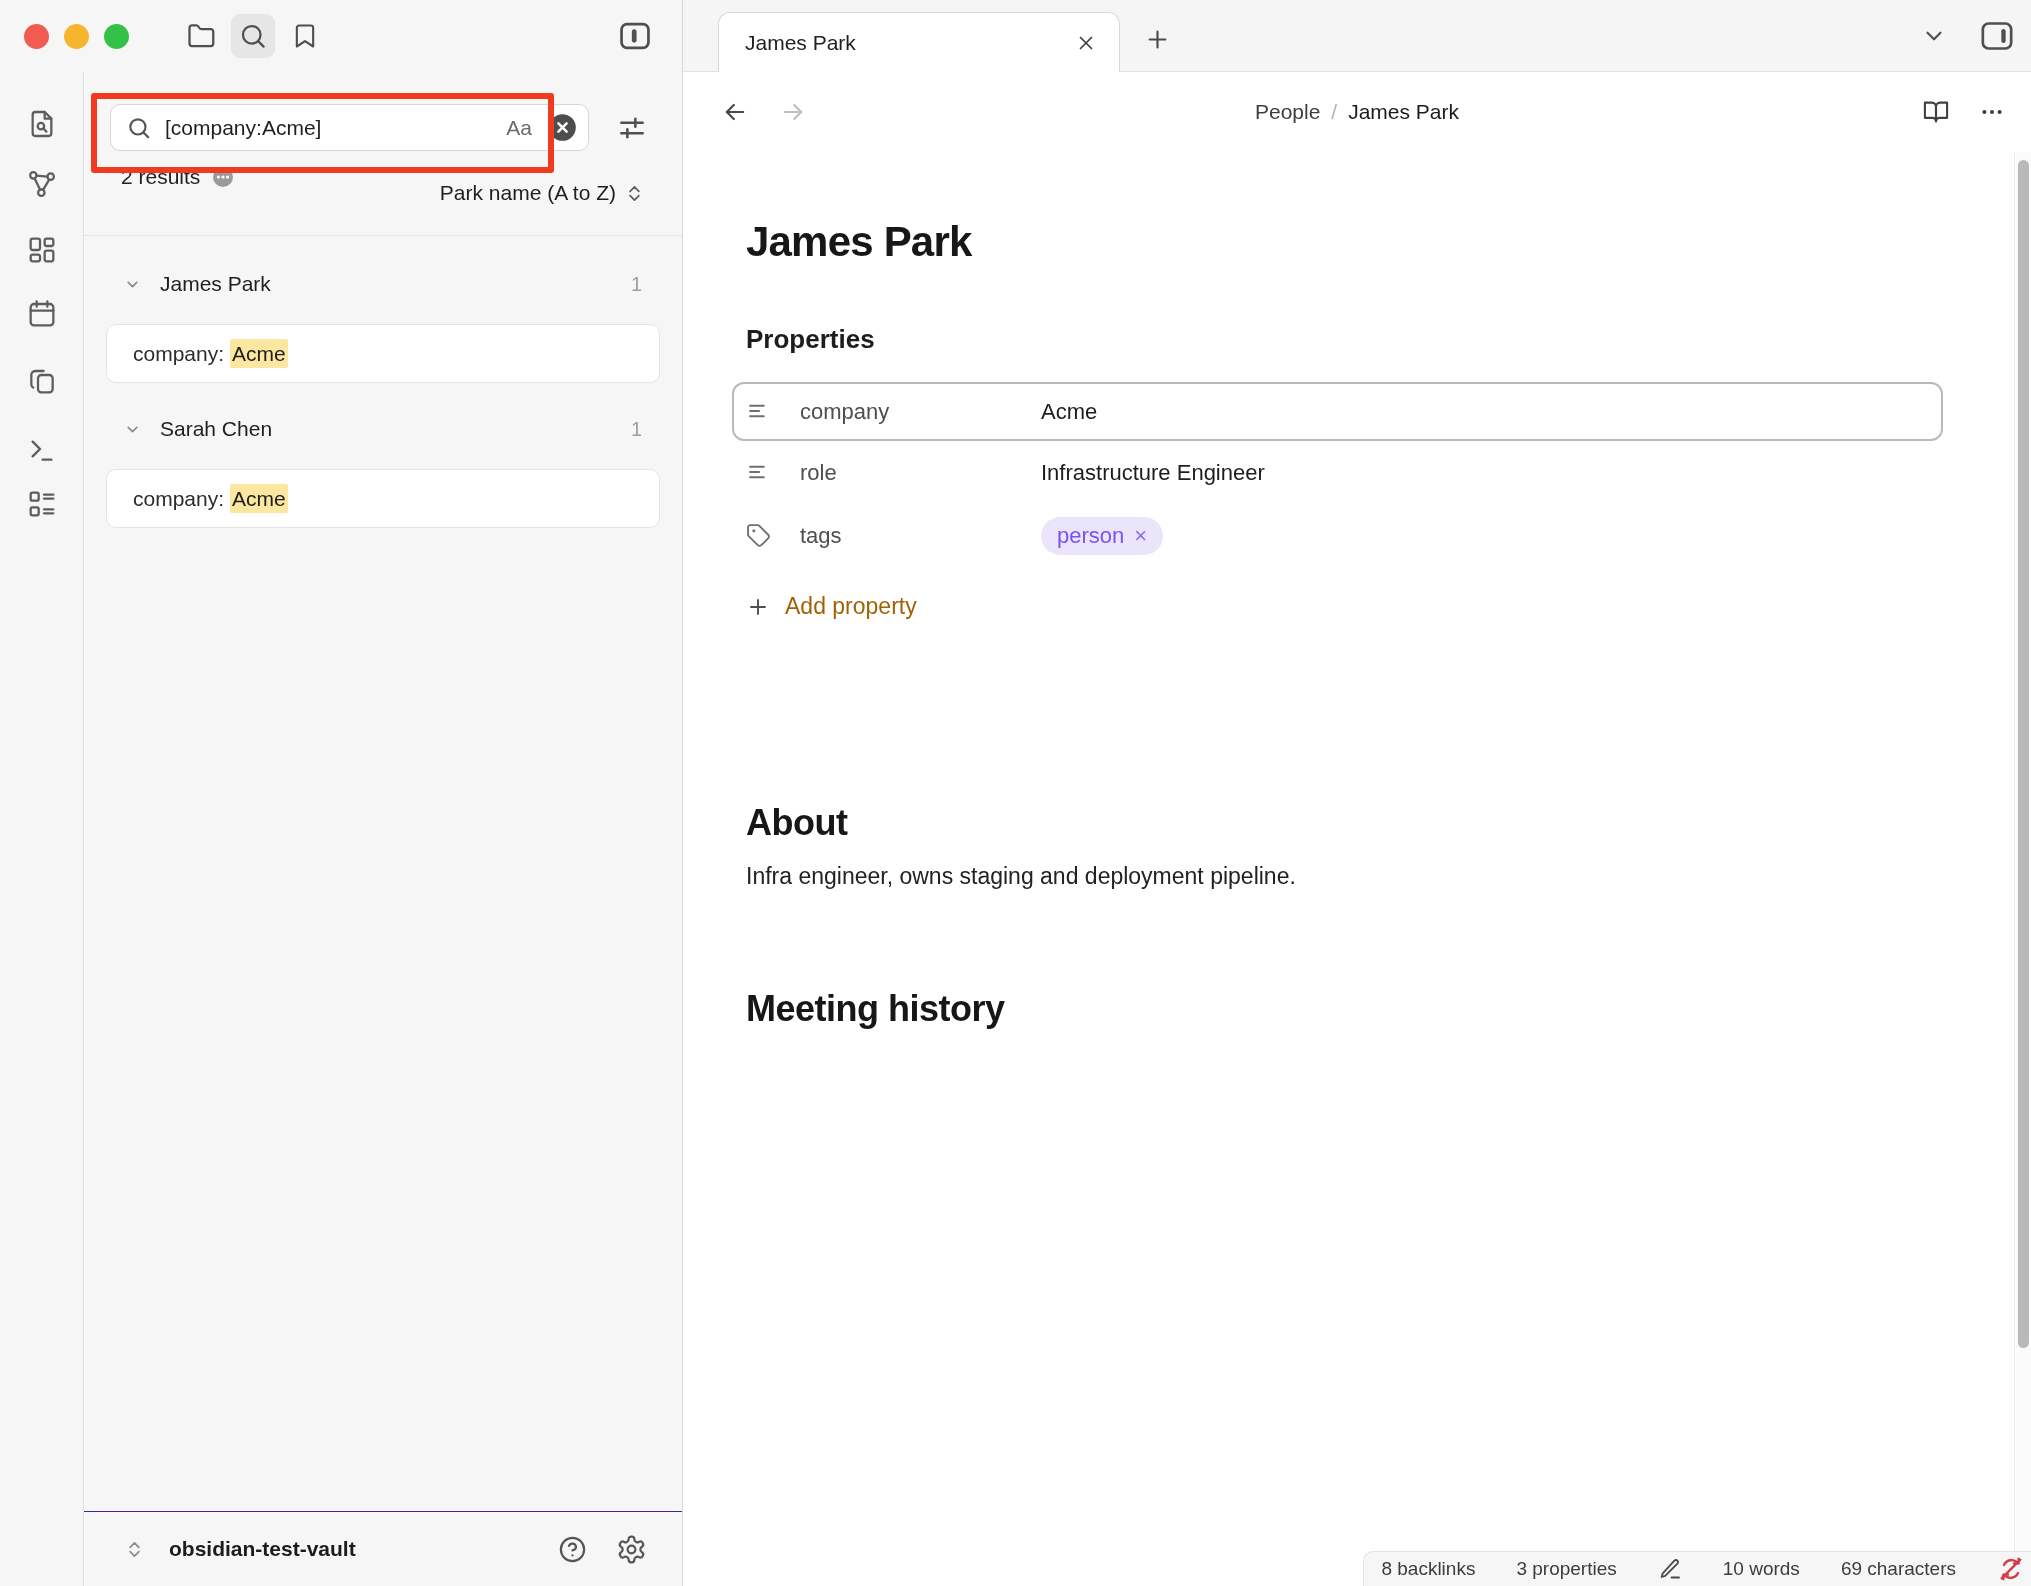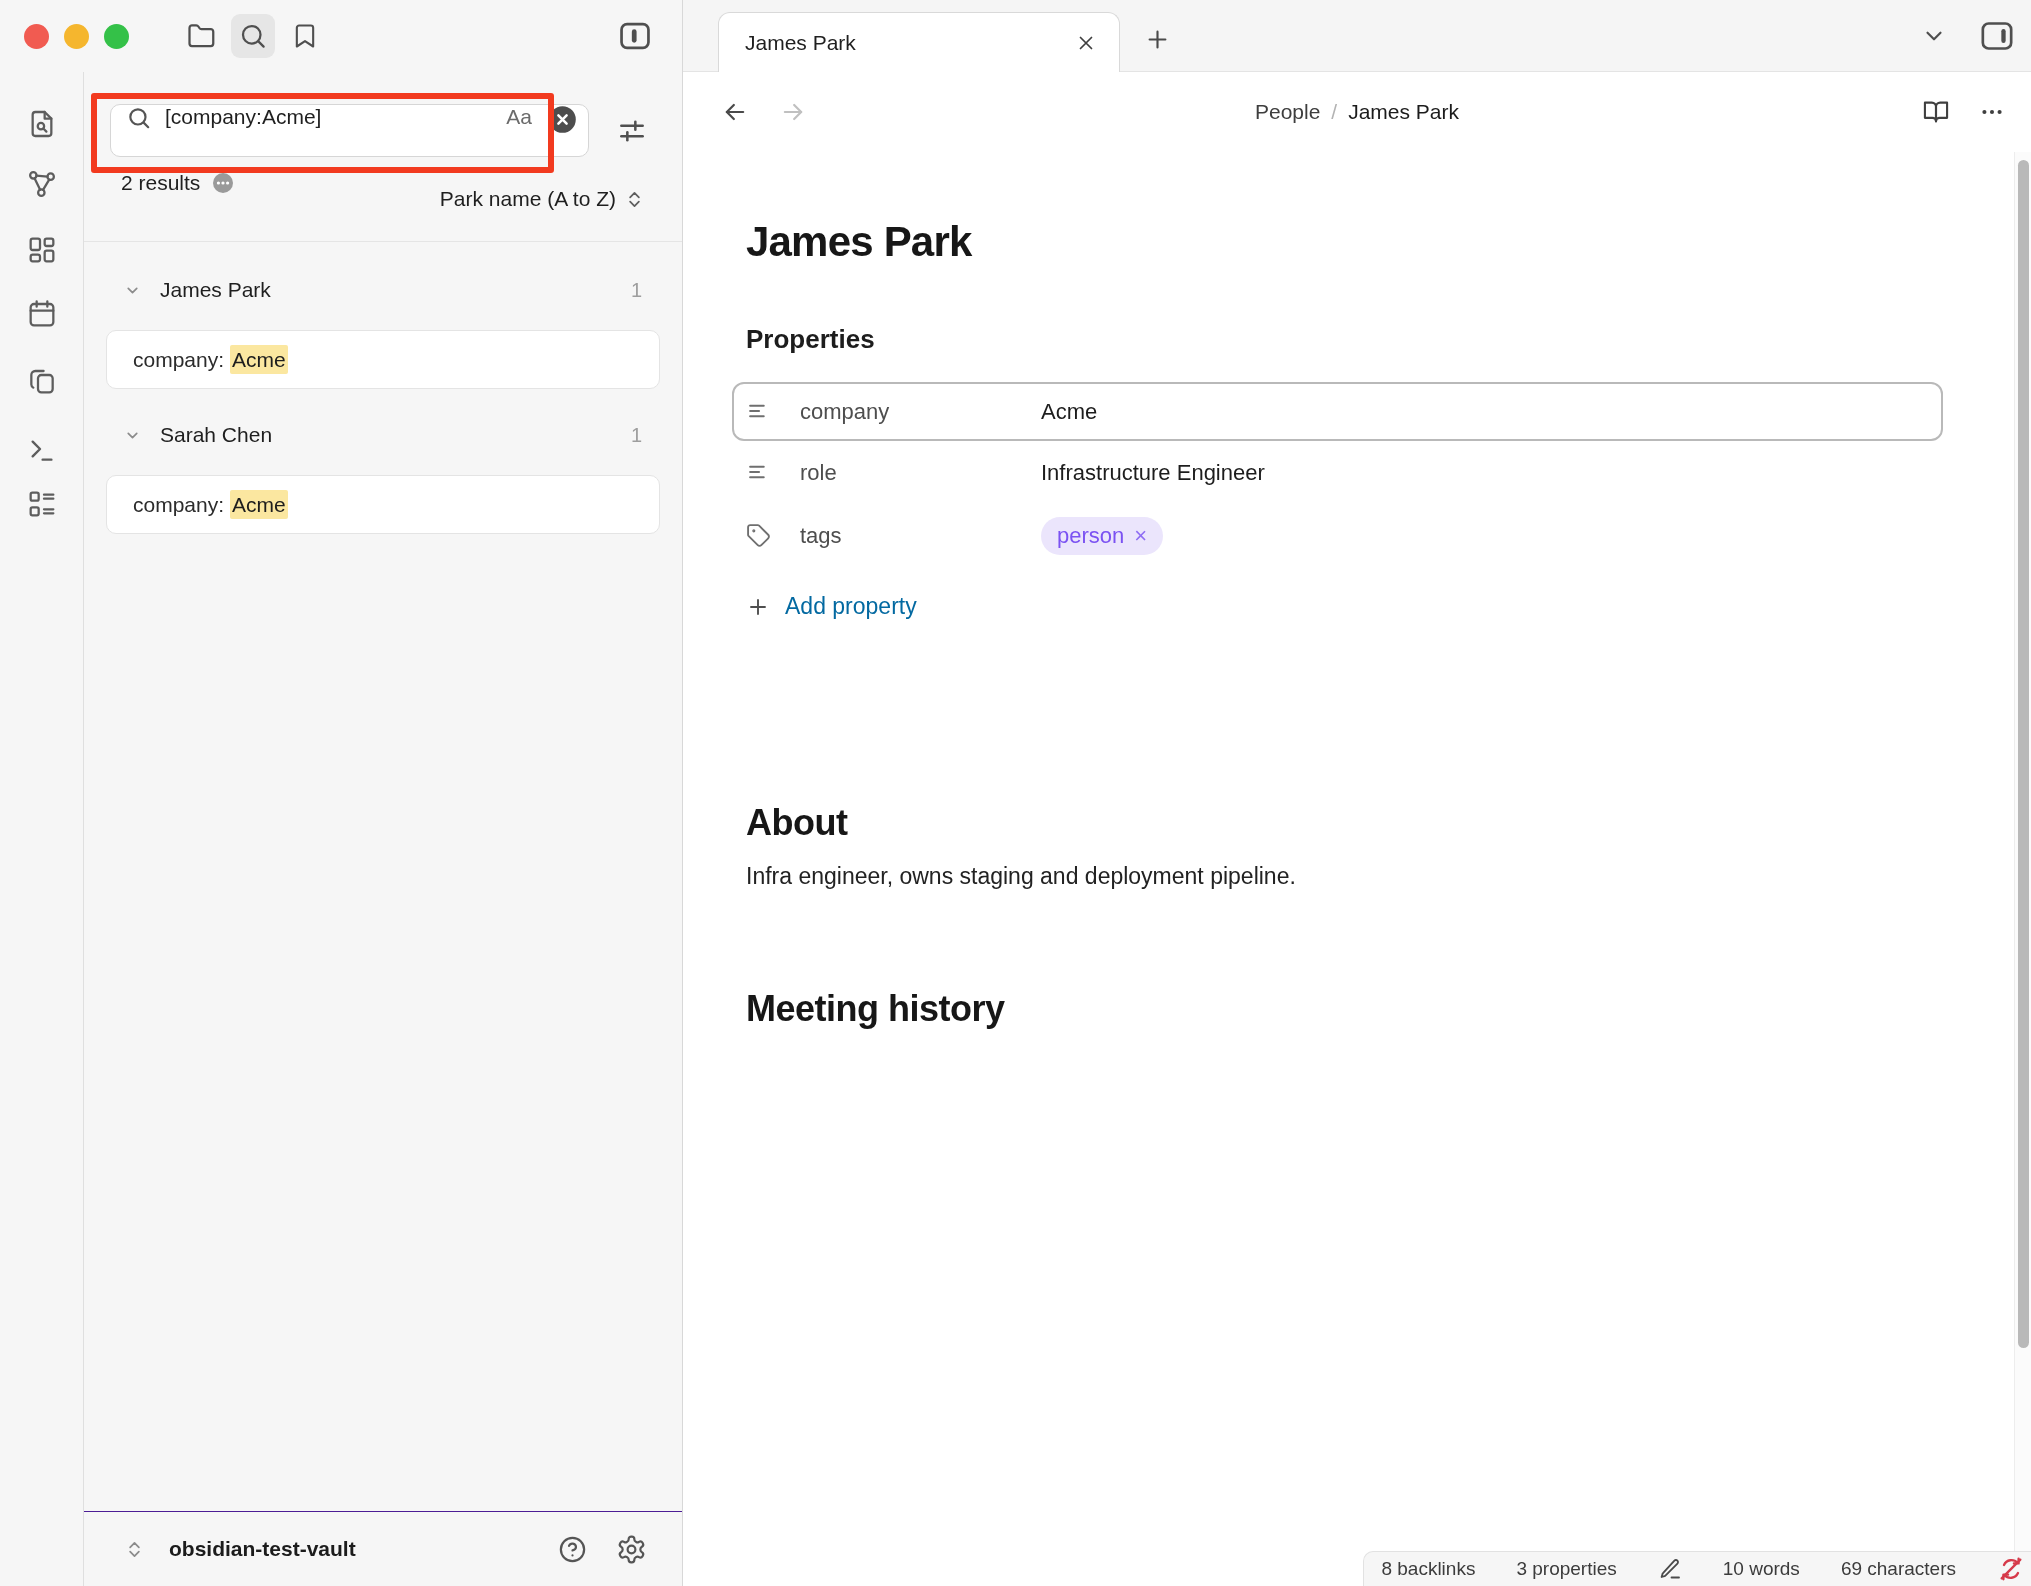--- a/index.html
+++ b/index.html
@@ -31,22 +31,22 @@
             align-items:center; padding-top:33px; color:#5d5d5d; }
   .ribbon .rb { width:44px; height:38px; display:flex; align-items:center; justify-content:center; }
   .rb1{margin-bottom:22px} .rb2{margin-bottom:28px} .rb3{margin-bottom:26px}
   .rb4{margin-bottom:31px} .rb5{margin-bottom:30px} .rb6{margin-bottom:15px}
 
   .panel { position:absolute; left:84px; top:72px; right:0; bottom:0;
            display:flex; flex-direction:column; }
   .red-annotation { position:absolute; left:7px; top:21px; width:463px; height:80px;
                     border:6px solid #f23a1f; border-radius:3px; pointer-events:none; z-index:20; }
   .search-row { margin:32px 0 0 26px; display:flex; align-items:center; }
-  .search-input { width:479px; height:53px; background:#fff; border:1px solid #d6d6d6;
-                  border-radius:10px; display:flex; align-items:flex-start; padding:0 11px 0 15px; }
+  .search-input { width:479px; height:47px; background:#fff; border:1px solid #d6d6d6;
+                  border-radius:10px; display:flex; align-items:center; padding:0 11px 0 15px; }
   .search-input .query { flex:1; font-size:21px; color:#1f1f1f; margin-left:13px; white-space:nowrap; }
   .match-case { font-size:21px; color:#6b6b6b; margin-right:16px; }
   .filter-btn { margin-left:24px; width:38px; height:38px; display:flex;
                 align-items:center; justify-content:center; color:#4f4f4f; }
   .results-info { margin-top:14px; height:56px; display:flex; 
                   padding:0 37px; }
   .results-info .count { font-size:21px; color:#1f1f1f; }
   .info-badge { margin-left:11px; }
   .ri-spacer { flex:1; }
   .sort { display:flex; align-items:center; color:#1f1f1f; font-size:21px; }
@@ -110,21 +110,21 @@
   .prop-row.focused { height:59px; border:2px solid #b9b9b9; border-radius:12px;
                       margin-left:-14px; padding-left:12px; }
   .prop-key { width:295px; display:flex; align-items:center; gap:29px;
               font-size:22px; color:#4e4e4e; }
   .prop-key .pk-icon { color:#6f6f6f; }
   .prop-value { font-size:22px; color:#1d1d1d; }
   .tag-pill { display:inline-flex; align-items:center; gap:10px; height:38px; padding:0 16px;
               border-radius:19px; background:#ebe5fc; color:#7b52f2; font-size:22px; }
   .tag-pill .tag-x { color:#8e6cf4; }
   .add-property { margin-top:26px; display:flex; align-items:center; gap:15px;
-                  font-size:23px; color:#0369a1; }
+                  font-size:23px; color:#a16207; }
   .add-property .ap-icon { color:#4f4f4f; }
   .h2 { font-size:36px; font-weight:700; color:#171717; letter-spacing:-0.5px; line-height:1.25; }
   .h2.about { margin-top:180px; }
   .body-text { margin-top:16px; font-size:23px; color:#222; line-height:1.35; }
   .h2.meetings { margin-top:94px; }
 
   .scrollbar { position:absolute; top:152px; bottom:0; right:0; width:17px;
                background:#fbfbfb; border-left:1px solid #ededed; }
   .scroll-thumb { position:absolute; top:8px; left:3px; width:11px; height:1188px;
                   border-radius:6px; background:#b9b9b9; }

